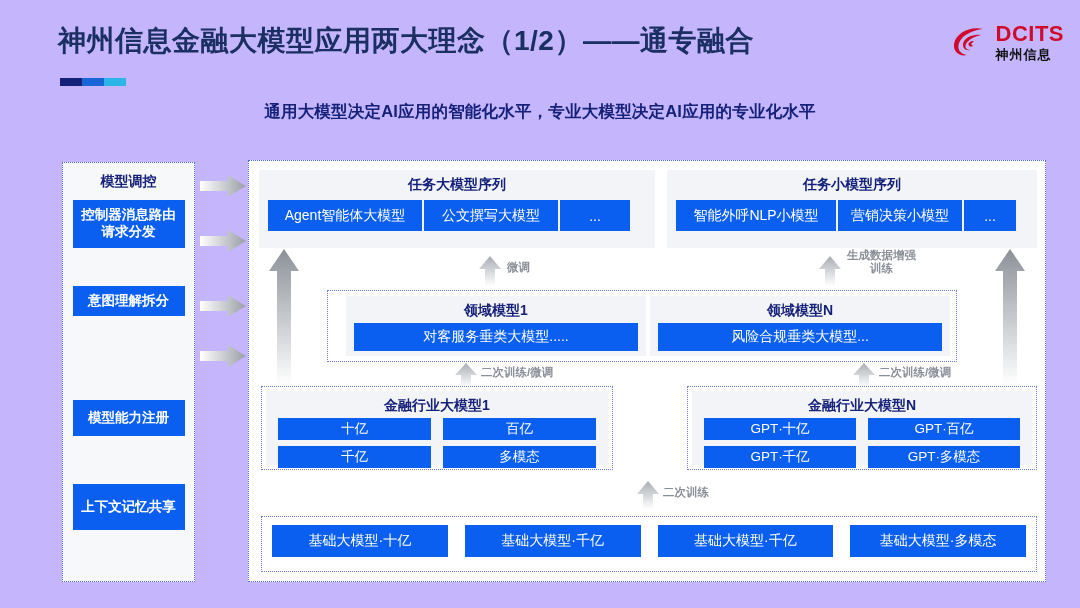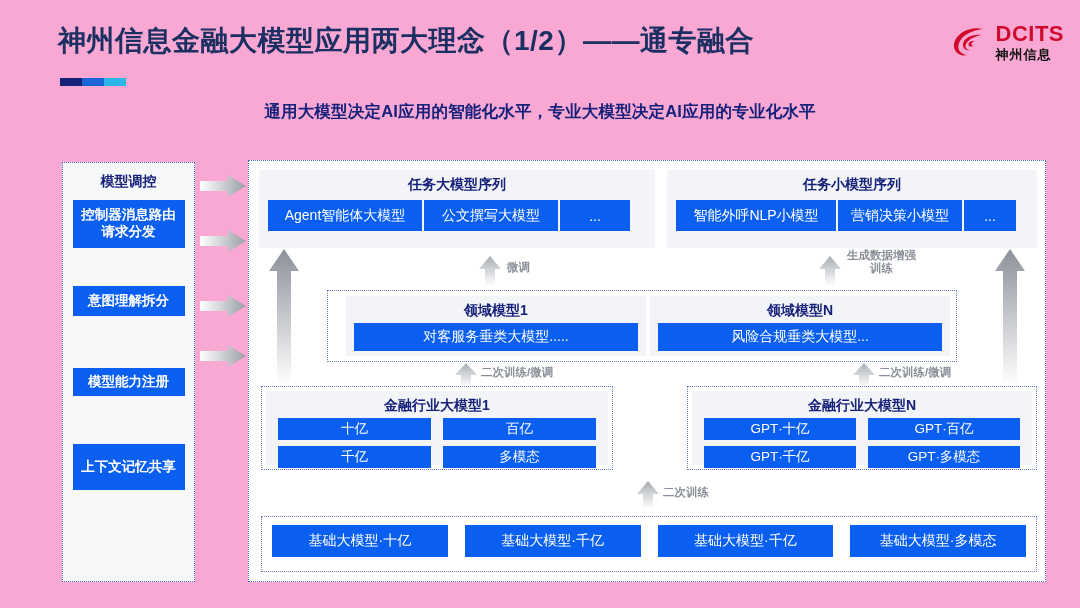--- a/index.html
+++ b/index.html
@@ -2,21 +2,21 @@
 <html><head>
 <meta charset="utf-8">
 <style>
   * { box-sizing: border-box; margin: 0; padding: 0; }
   html, body {
     width: 1080px; height: 608px;
     background: #ffffff;
     font-family: "Liberation Sans", "DejaVu Sans", sans-serif;
     overflow: hidden;
   }
-  #page { position: relative; width: 1080px; height: 608px; background: #f9a8d4; }
+  #page { position: relative; width: 1080px; height: 608px; background: #c4b5fd; }
 
   
   .hdr-title {
     position: absolute; left: 58px; top: 22px;
     font-size: 28px; font-weight: bold; color: #1b2f62;
     letter-spacing: 0.5px; white-space: nowrap;
   }
   .hdr-rule { position: absolute; left: 60px; top: 78px; display: flex; height: 8px; }
   .hdr-rule i { display: block; height: 8px; }
   .hdr-rule i.s1 { width: 22px; background: #16217a; }
@@ -49,21 +49,21 @@
   }
   .side-btn {
     width: 112px; margin: 0 auto 0 auto;
     background: #0a5ff0; color: #fff;
     font-size: 13.5px; font-weight: bold; text-align: center;
     display: flex; align-items: center; justify-content: center;
     line-height: 1.25; padding: 4px 3px;
   }
   .side-btn.b1 { height: 48px; margin-top: 4px; }
   .side-btn.b2 { height: 30px; margin-top: 38px; }
-  .side-btn.b3 { height: 28px; margin-top: 52px; }
+  .side-btn.b3 { height: 36px; margin-top: 84px; }
   .side-btn.b4 { height: 46px; margin-top: 48px; }
 
   
   .rarrow { position: absolute; width: 46px; height: 22px; }
 
   
   .outer {
     position: absolute; left: 248px; top: 160px; width: 798px; height: 422px;
     border: 1.5px dotted #4a6fd4; background: #fff;
   }

